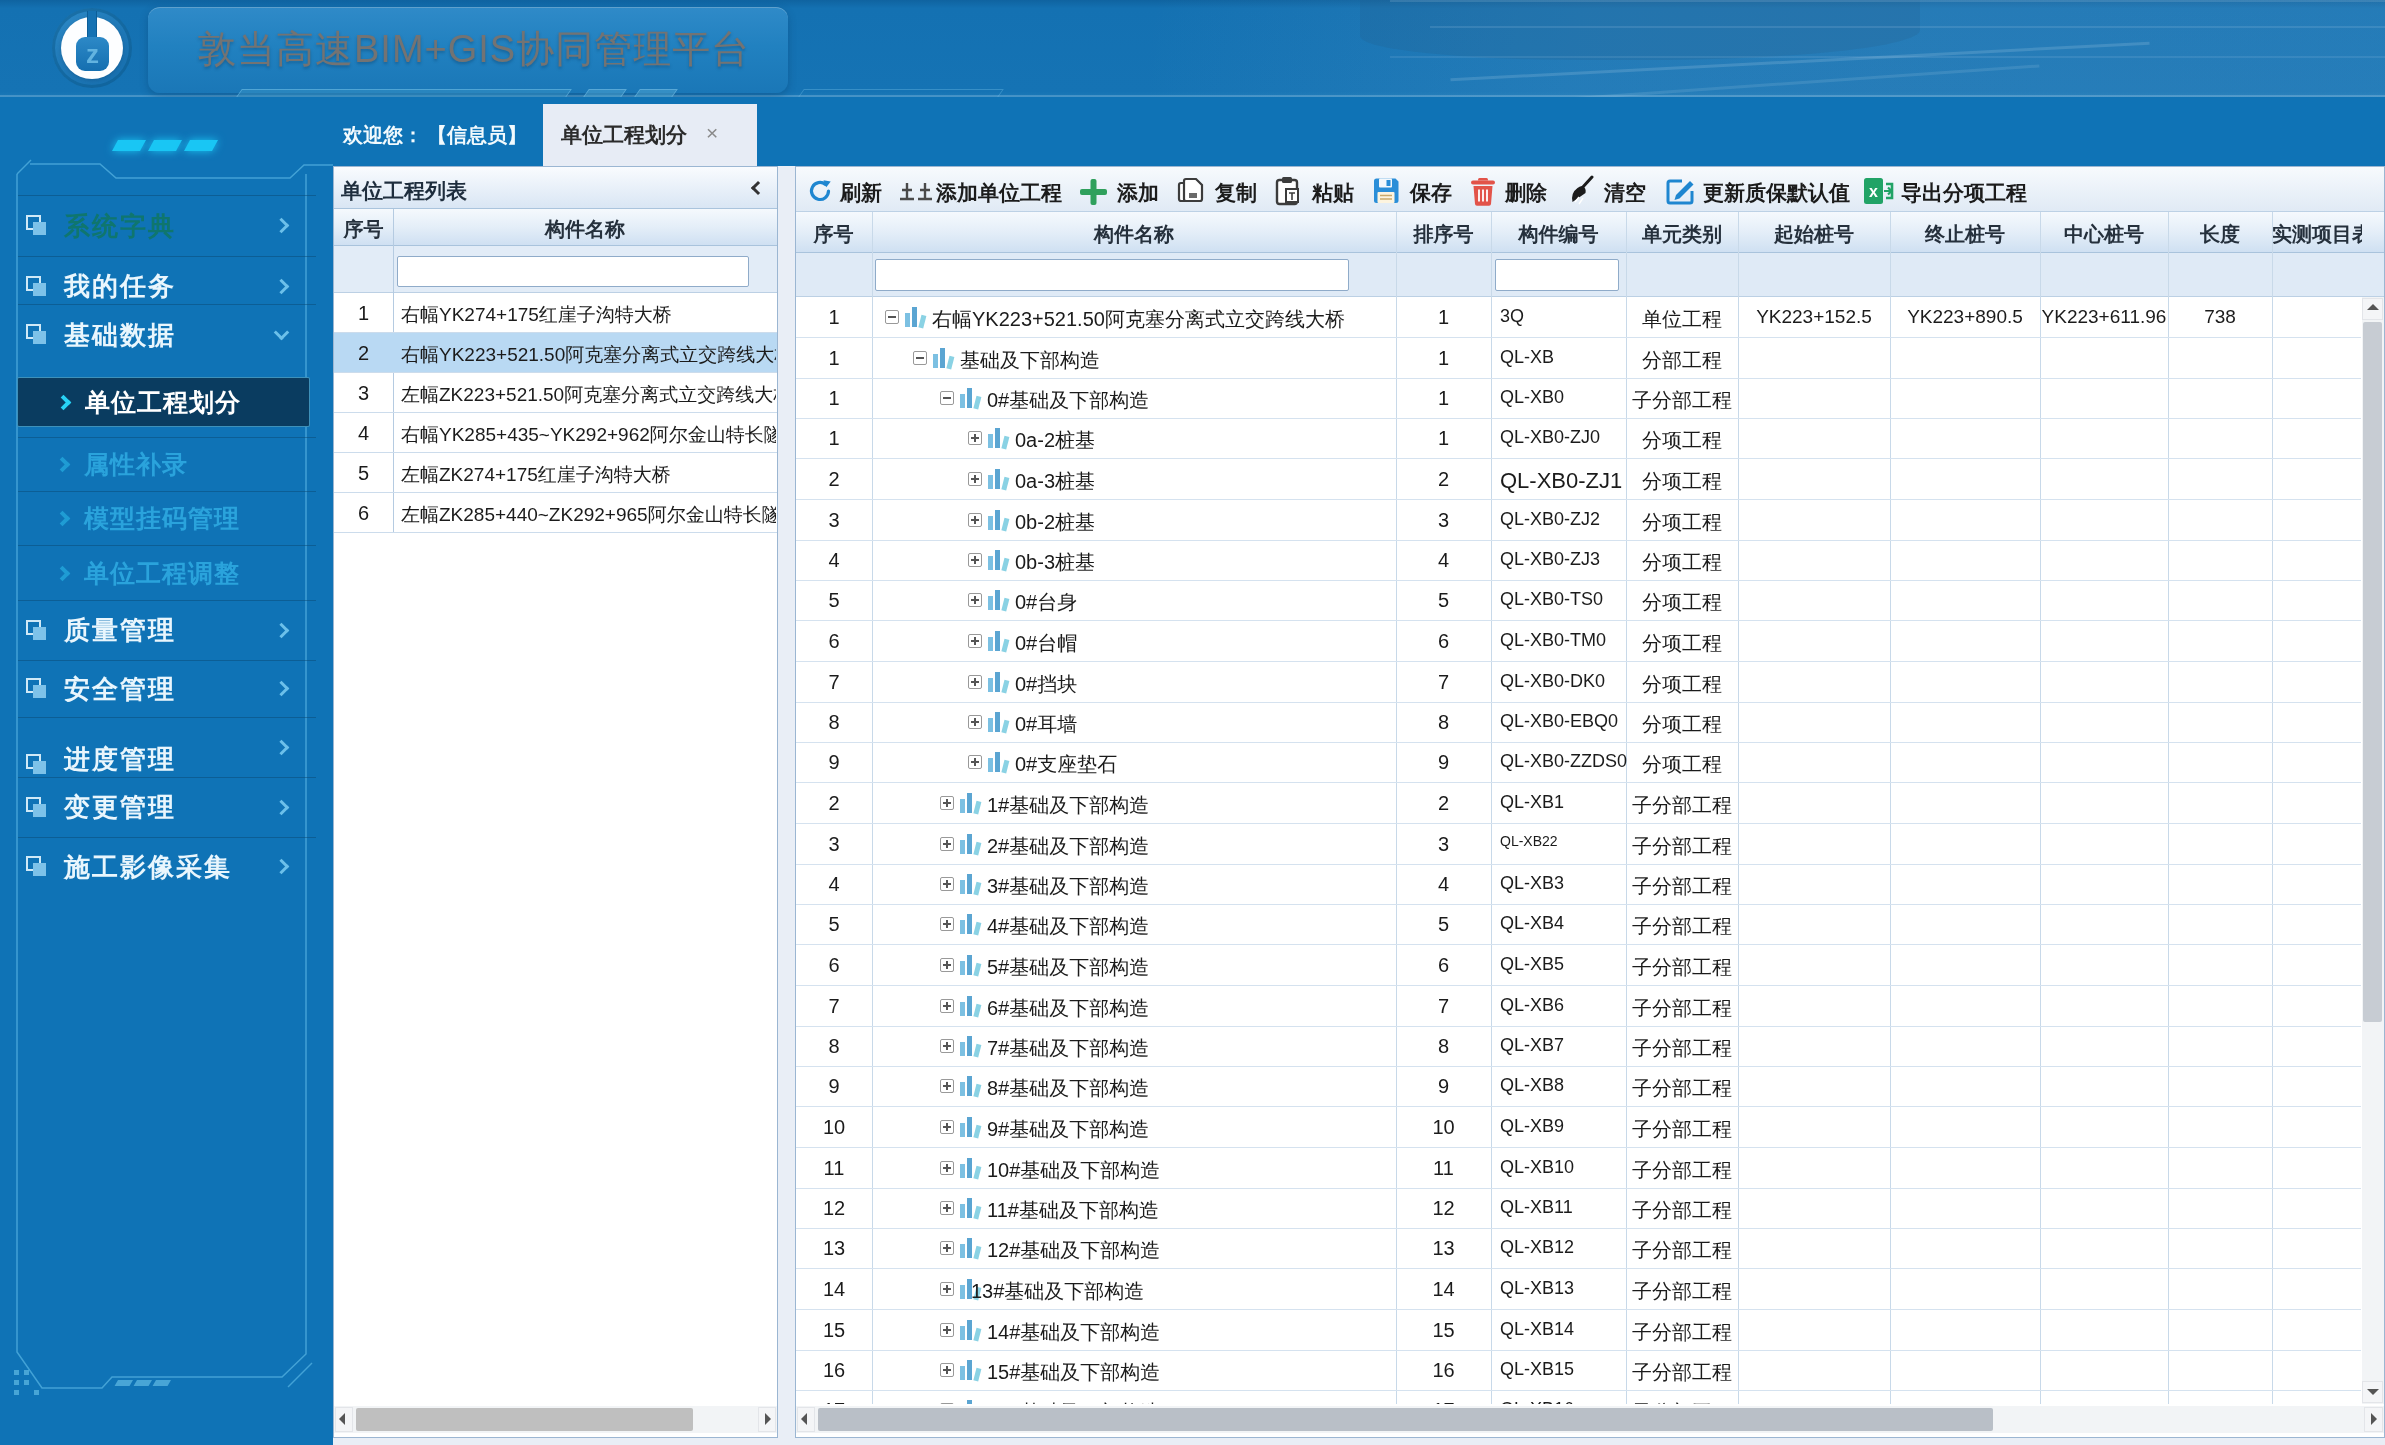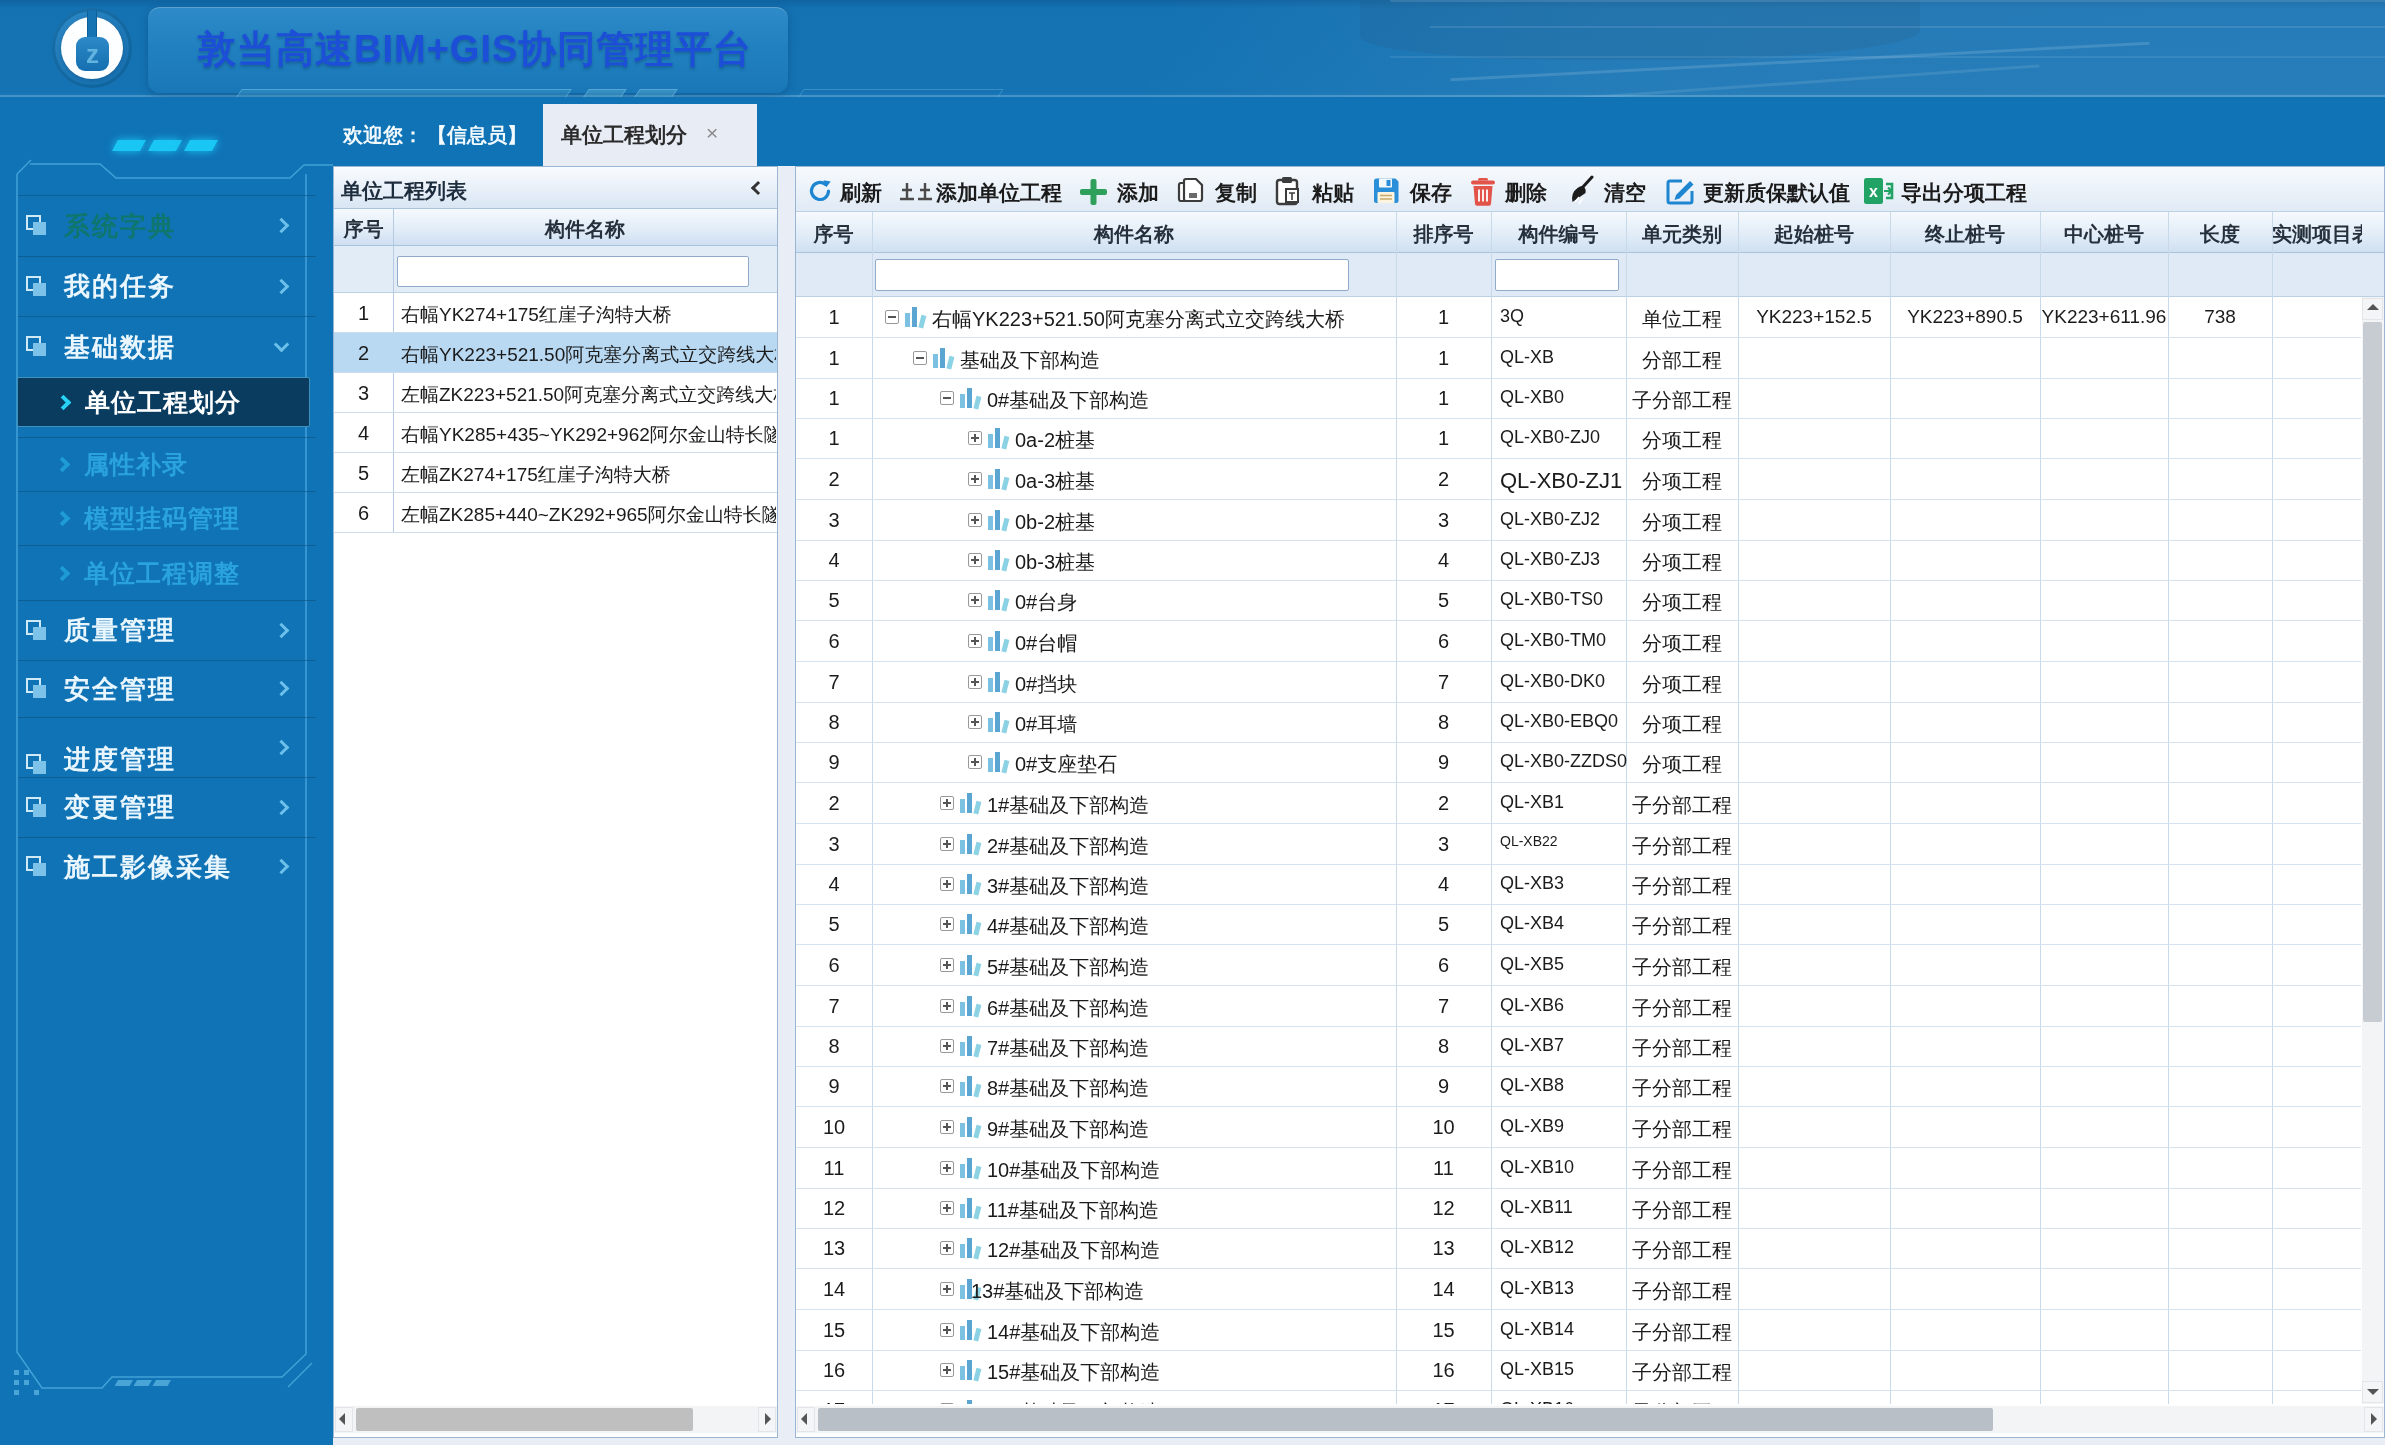--- a/index.html
+++ b/index.html
@@ -18,21 +18,21 @@
 <div class="abs" style="left:1150px;top:0;width:1235px;height:104px;background:linear-gradient(100deg,rgba(255,255,255,0) 0%,rgba(170,205,228,0.10) 35%,rgba(130,175,208,0.16) 60%,rgba(160,200,226,0.12) 100%)"></div>
 <div class="abs" style="left:1360px;top:0;width:560px;height:60px;background:rgba(40,90,130,0.18);border-radius:0 0 50% 40%;"></div>
 <div class="abs" style="left:1390px;top:0;width:995px;height:2px;background:rgba(220,240,252,0.14)"></div>
 <div class="abs" style="left:1430px;top:26px;width:955px;height:2px;background:rgba(220,240,252,0.12)"></div>
 <div class="abs" style="left:1390px;top:56px;width:995px;height:2px;background:rgba(220,240,252,0.10)"></div>
 <div class="abs" style="left:1450px;top:60px;width:700px;height:3px;background:rgba(215,235,250,0.16);transform:rotate(-3deg)"></div>
 <div class="abs" style="left:1480px;top:84px;width:560px;height:3px;background:rgba(215,235,250,0.12);transform:rotate(-4deg)"></div>
 <div class="abs" style="left:0;top:95px;width:2385px;height:2px;background:rgba(200,228,245,0.25)"></div>
 
 <div class="abs" style="left:148px;top:7px;width:640px;height:86px;border-radius:12px;background:linear-gradient(180deg,#2f8ac8 0%,#2181c0 45%,#1a77b7 100%);box-shadow:0 3px 8px rgba(5,50,90,0.30);border-top:1px solid rgba(255,255,255,0.30)"></div>
-<div class="abs" style="left:198px;top:24px;color:#1d4ed8;font-size:38px;font-weight:bold;letter-spacing:1px;line-height:50px;white-space:nowrap;text-shadow:0 2px 3px rgba(10,60,100,.4)">敦当高速BIM+GIS协同管理平台</div>
+<div class="abs" style="left:198px;top:24px;color:#737373;font-size:38px;font-weight:normal;letter-spacing:1px;line-height:50px;white-space:nowrap;text-shadow:0 2px 3px rgba(10,60,100,.4)">敦当高速BIM+GIS协同管理平台</div>
 
 <div class="abs" style="left:238px;top:89px;width:330px;height:11px;background:rgba(60,150,200,0.45);border:1px solid rgba(120,195,235,0.5);transform:skewX(-35deg)"></div>
 <div class="abs" style="left:585px;top:89px;width:38px;height:11px;background:rgba(80,165,210,0.5);transform:skewX(-35deg);border:1px solid rgba(130,200,238,0.45)"></div>
 <div class="abs" style="left:636px;top:89px;width:38px;height:11px;background:rgba(80,165,210,0.5);transform:skewX(-35deg);border:1px solid rgba(130,200,238,0.45)"></div>
 <div class="abs" style="left:800px;top:89px;width:200px;height:11px;border:1px solid rgba(120,195,235,0.35);transform:skewX(-35deg)"></div>
 
 <div class="abs" style="left:52px;top:8px;width:80px;height:80px;border-radius:50%;background:radial-gradient(circle at 35% 30%,#2f8cc9,#1168a8);box-shadow:inset 0 0 0 3px rgba(10,90,140,.5)"></div>
 <div class="abs" style="left:61px;top:17px;width:62px;height:62px;border-radius:50%;background:#fdfeff;box-shadow:0 1px 4px rgba(0,40,80,.3)"></div>
 <div class="abs" style="left:87px;top:11px;width:10px;height:30px;background:#1572b3;border-left:1px solid #0c5e98;border-right:1px solid #0c5e98"></div>
 <div class="abs" style="left:76px;top:37px;width:33px;height:34px;border-radius:9px;background:linear-gradient(180deg,#2d89c7,#156fb0);display:flex;align-items:center;justify-content:center">
@@ -82,21 +82,21 @@
   </div>
 <div class="abs" style="left:18px;top:256px;width:298px;height:60px;border-top:1px solid rgba(9,73,116,0.5);display:flex;align-items:center">
     <span style="width:7px"></span>
     <svg width="24" height="24" viewBox="0 0 24 24" style="margin-right:15px;flex:none">
       <rect x="2" y="2" width="13" height="13" fill="none" stroke="#cfe9f7" stroke-width="2"></rect>
       <rect x="8" y="8" width="13" height="13" fill="#7dc2e9"></rect>
     </svg>
     <span style="color:#e9f6fd;font-size:26px;font-weight:bold;letter-spacing:2px">我的任务</span>
     <span class="abs" style="left:258px;top:24px;border:solid #6cc0ea;border-width:0 3px 3px 0;padding:4px;transform:rotate(-45deg)"></span>
   </div>
-<div class="abs" style="left:18px;top:316px;width:298px;height:61px;border-top:1px solid rgba(9,73,116,0.5);display:flex;align-items:center">
+<div class="abs" style="left:18px;top:304px;width:298px;height:61px;border-top:1px solid rgba(9,73,116,0.5);display:flex;align-items:center">
     <span style="width:7px"></span>
     <svg width="24" height="24" viewBox="0 0 24 24" style="margin-right:15px;flex:none">
       <rect x="2" y="2" width="13" height="13" fill="none" stroke="#cfe9f7" stroke-width="2"></rect>
       <rect x="8" y="8" width="13" height="13" fill="#7dc2e9"></rect>
     </svg>
     <span style="color:#e9f6fd;font-size:26px;font-weight:bold;letter-spacing:2px">基础数据</span>
     <span class="abs" style="left:258px;top:22px;border:solid #6cc0ea;border-width:0 3px 3px 0;padding:4px;transform:rotate(45deg)"></span>
   </div>
 <div class="abs" style="left:17px;top:377px;width:293px;height:50px;background:#0a3c60;border:1px solid rgba(90,190,235,.65);border-radius:2px;display:flex;align-items:center">
     <span style="width:40px"></span>

